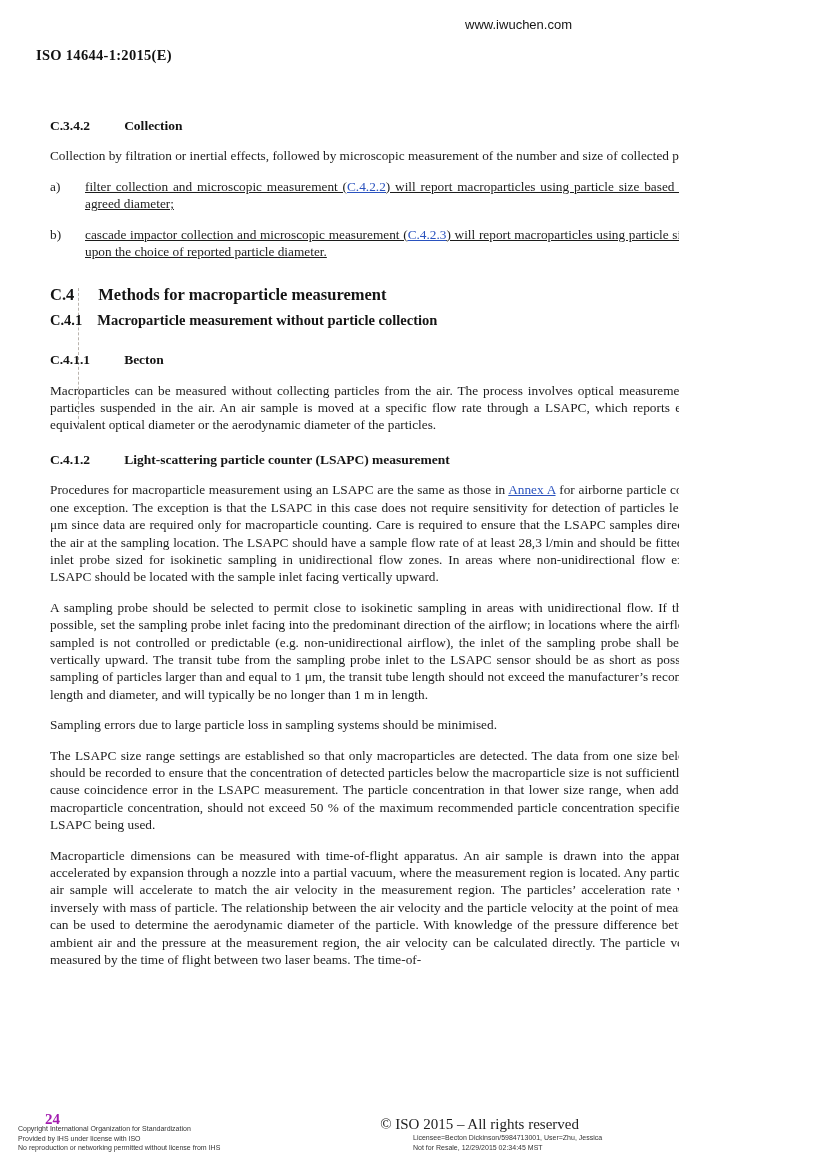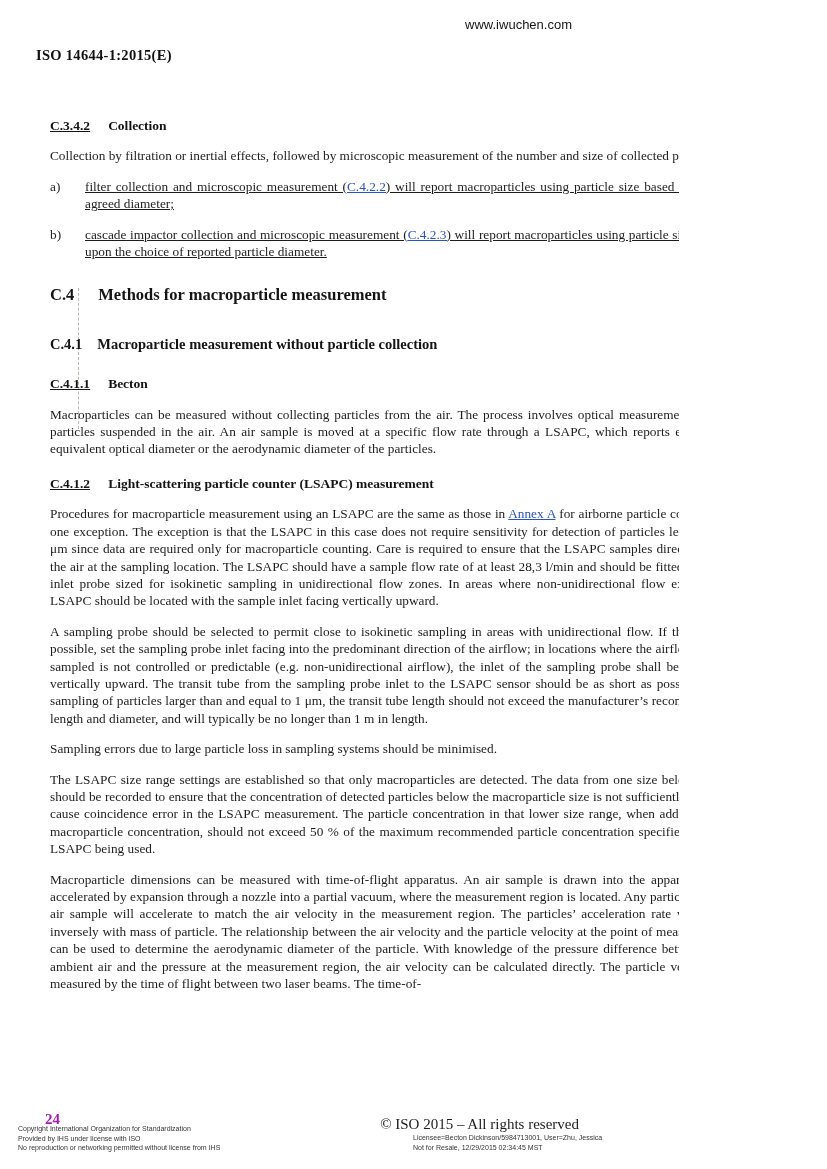--- a/index.html
+++ b/index.html
@@ -24,26 +24,26 @@
     position:absolute;left:78px;top:288px;height:141px;width:0;
     border-left:1px dashed #b9b3ad;
   }
   .content{
     position:absolute;left:50px;top:110px;width:677px;
     font-size:13.3px;line-height:17.4px;
     text-align:justify;
   }
   .heading{text-align:left;font-weight:bold;color:#141414;}
   .heading .hnum{display:inline-block;}
-  .h1{font-size:16.5px;margin:26px 0 32px;}
+  .h1{font-size:16.5px;margin:26px 0 8px;}
   .h1 .hnum{margin-right:24px;}
   .h2{font-size:14.5px;margin:0 0 22px;}
   .h2 .hnum{margin-right:15px;}
   .h3{font-size:13.5px;margin:17px 0 13px;}
-  .h3 .hnum{margin-right:18px;text-decoration:underline;}
+  .h3 .hnum{margin-right:34px;}
   .content > .h3:first-child{margin-top:7px;}
   .para{margin:13px 0;}
   .list-item{display:flex;margin:13px 0;}
   .list-item .marker{flex:0 0 35px;}
   .list-item .li-body{flex:1;text-align:justify;text-decoration:underline;}
   .doc-link{color:#2a52be;text-decoration:underline;}
   .page-number{
     position:absolute;left:45px;top:1112px;
     font-weight:bold;font-size:15px;color:#a21caf;
     height:13px;overflow:hidden;line-height:15px;

